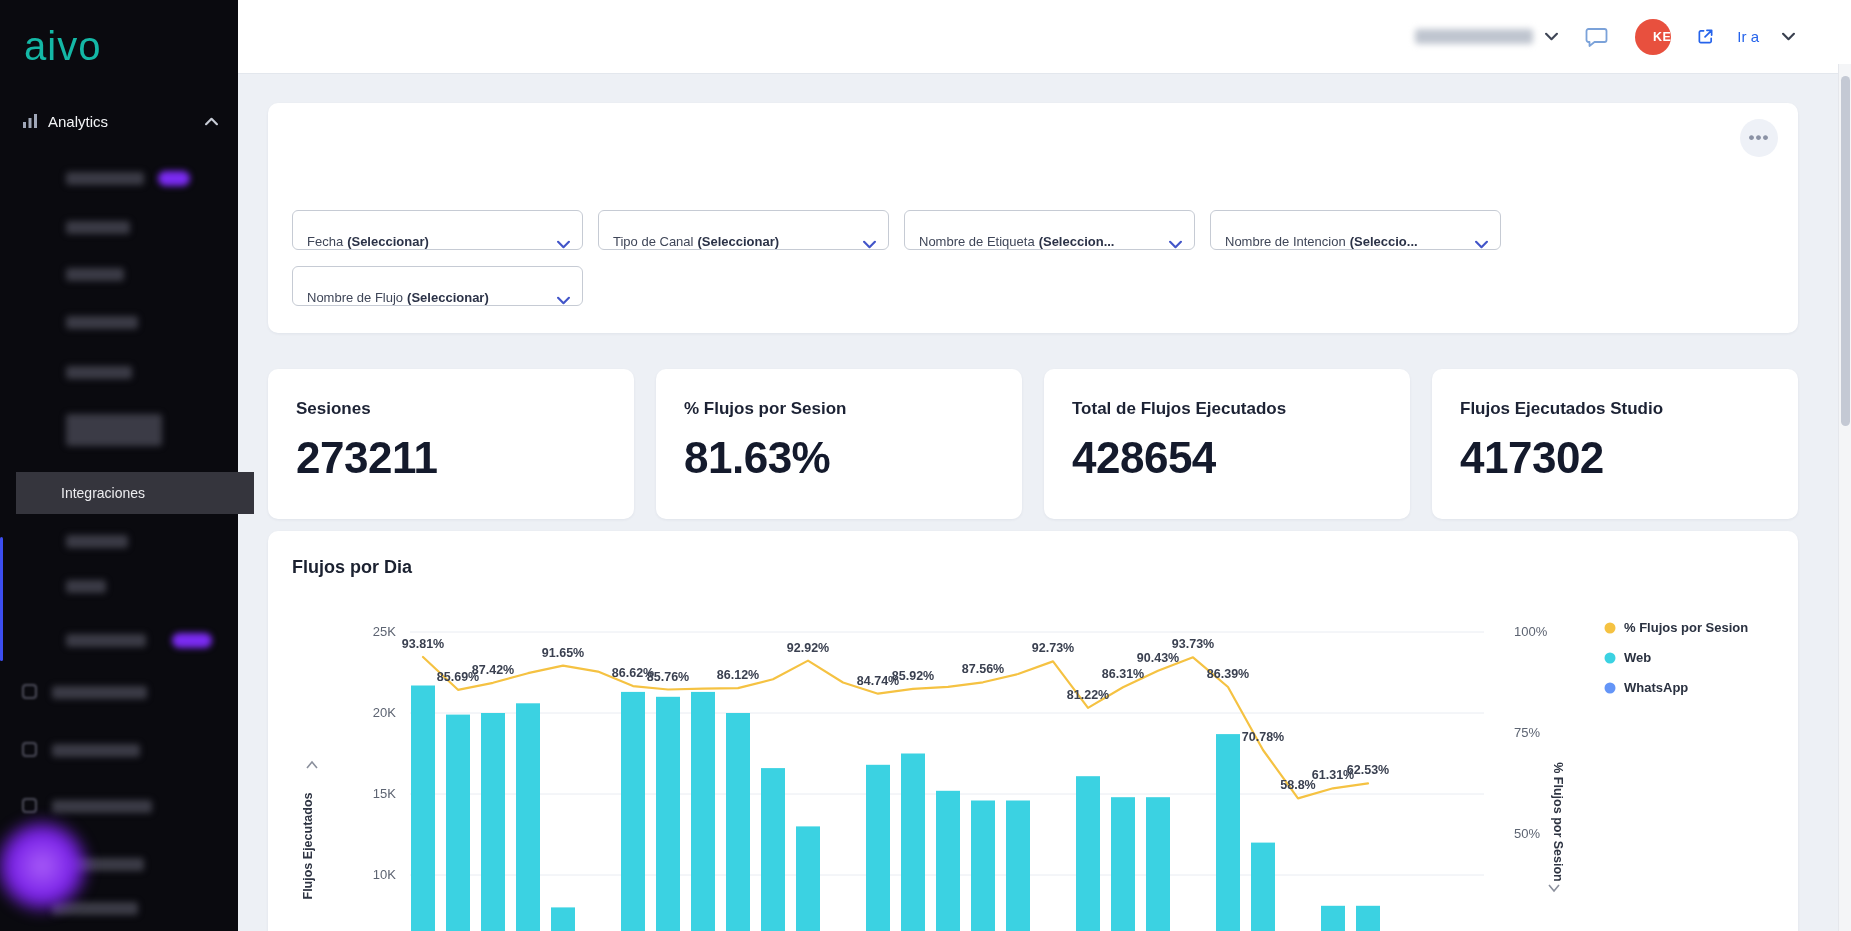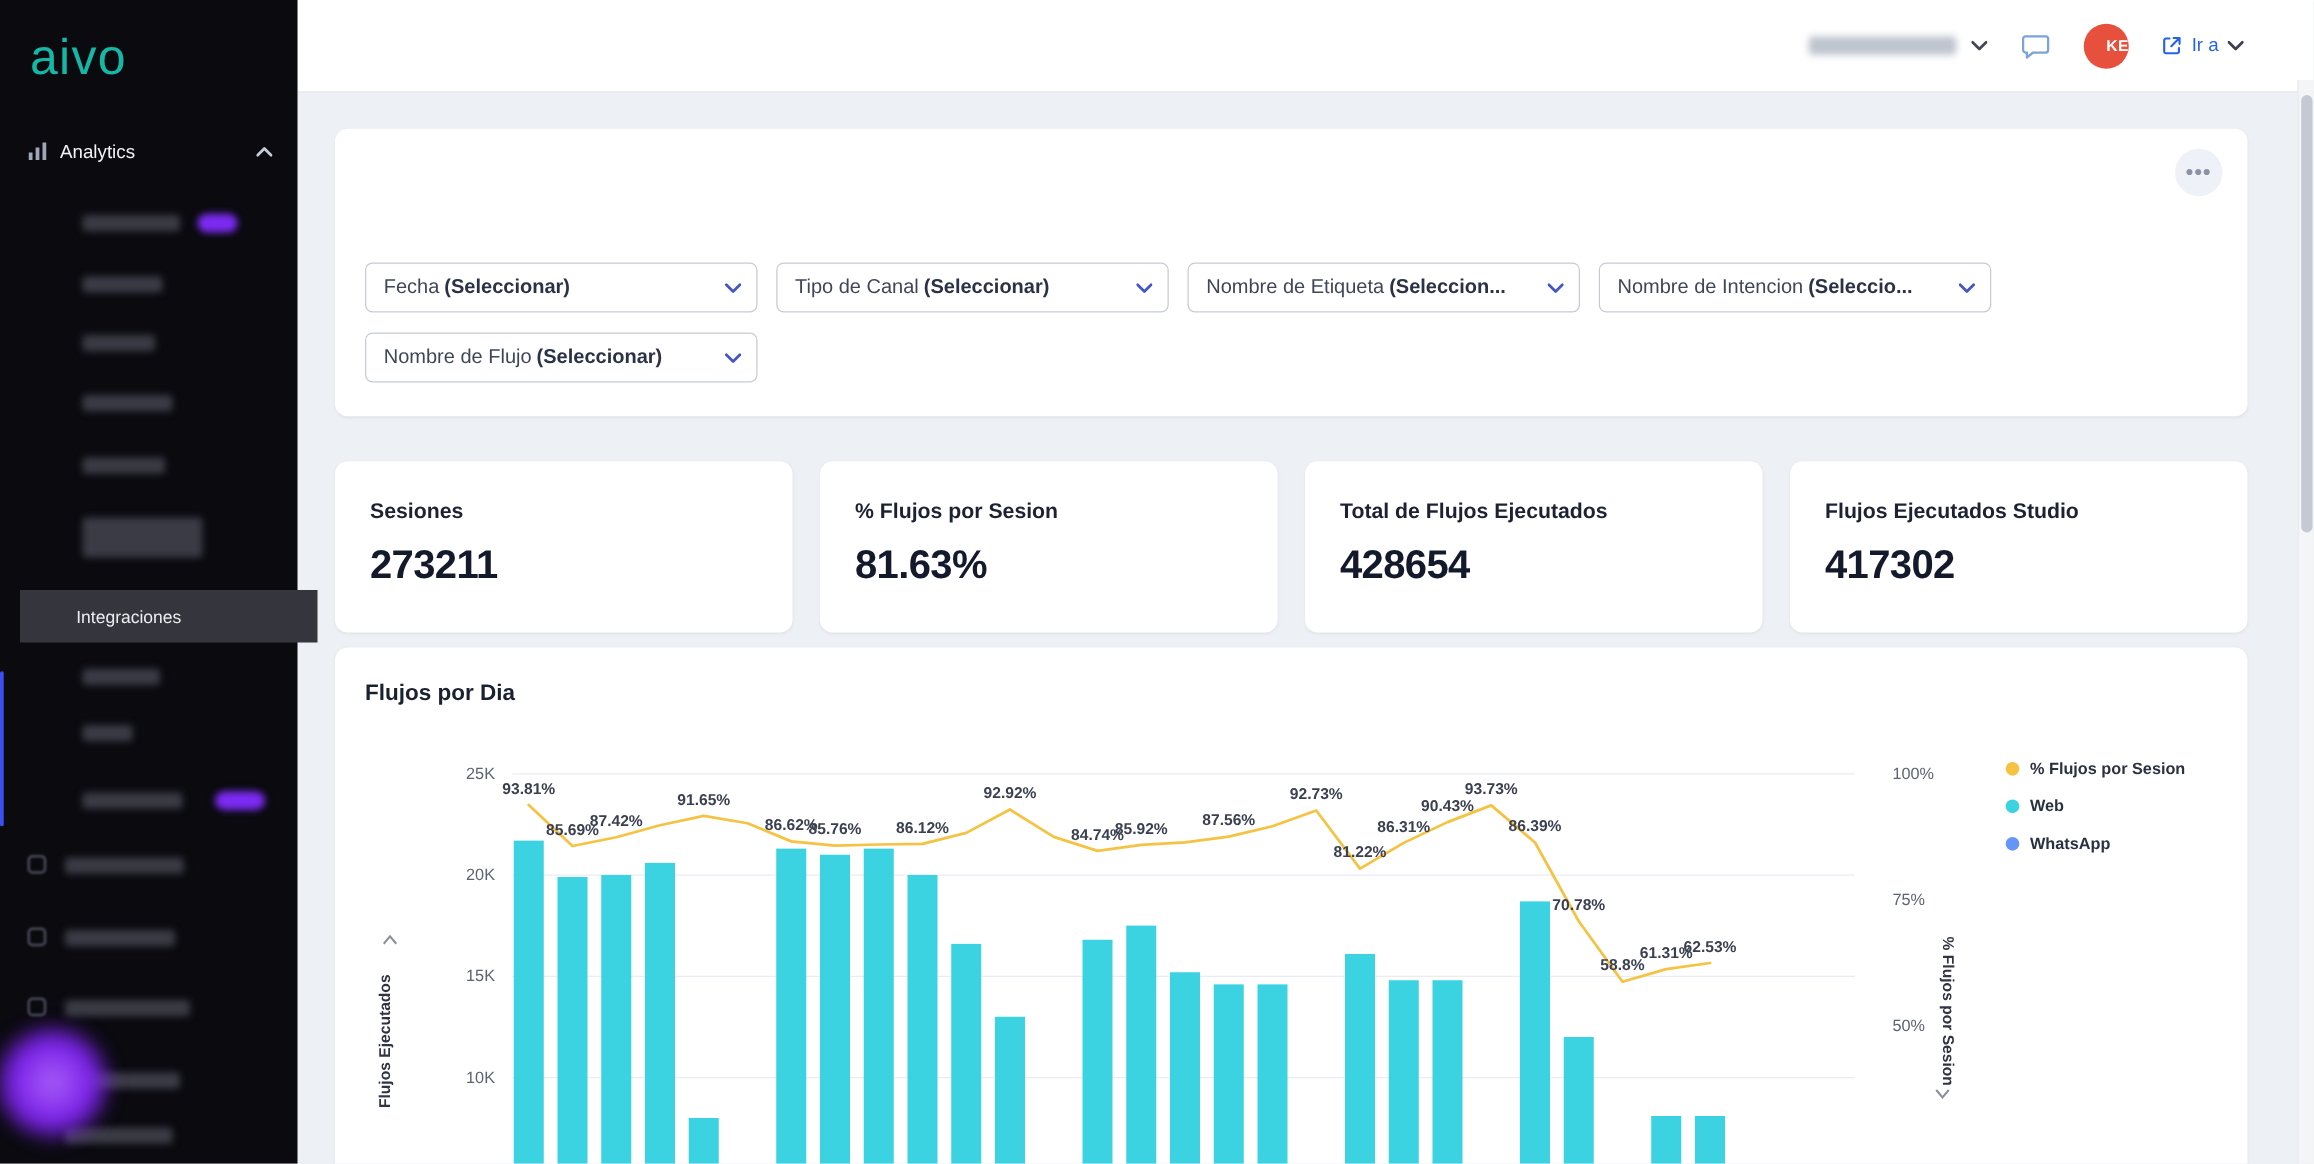--- a/index.html
+++ b/index.html
@@ -55,56 +55,56 @@
     padding-right: 56px; gap: 26px; box-shadow: 0 1px 0 rgba(10,20,40,0.04);
   }
   .account-chip { display: flex; align-items: center; gap: 12px; cursor: pointer; }
   .account-blur { width: 118px; height: 15px; background: #bfc5cf; border-radius: 3px; filter: blur(3px); }
   .icon-btn { background: none; border: none; cursor: pointer; display: flex; align-items: center; }
   .avatar {
     width: 36px; height: 36px; border-radius: 50%; background: #e8503e;
     color: #ffffff; font-size: 12.5px; font-weight: 700; letter-spacing: .5px;
     display: flex; align-items: center; justify-content: flex-end; cursor: pointer;
   }
-  .goto { display: flex; align-items: center; gap: 7px; cursor: pointer; }
+  .goto { display: flex; align-items: center; gap: 23px; cursor: pointer; }
   .goto .goto-label { color: #2563eb; font-size: 15px; }
 
   .content { flex: 1; padding: 30px 53px 0 30px; overflow: hidden; }
 
   
   .filters-card {
     position: relative; background: #fff; border-radius: 10px;
     padding: 107px 24px 27px 24px; margin-bottom: 36px;
     box-shadow: 0 1px 3px rgba(20,30,60,0.06);
   }
   .dots-btn {
     position: absolute; top: 16px; right: 20px; width: 38px; height: 38px;
     border-radius: 50%; border: none; background: #eef1f7; cursor: pointer;
     color: #8b92a5; font-size: 17px; font-weight: 700; letter-spacing: 1px;
     display: flex; align-items: center; justify-content: center; line-height: 0;
   }
   .filter-row { display: flex; gap: 15px; }
   .filter-row + .filter-row { margin-top: 16px; }
   .dropdown {
-    width: 314px; height: 40px; border: 1px solid #c6cbd4; border-radius: 6px;
-    display: flex; align-items: center; padding: 0 12px 0 14px;
-    font-size: 16px; color: #3f4658; cursor: pointer; background: #fff;
+    width: 291px; height: 40px; border: 1px solid #c6cbd4; border-radius: 6px;
+    display: flex; align-items: flex-end; padding: 0 12px 0 14px;
+    font-size: 13px; color: #3f4658; cursor: pointer; background: #fff;
     white-space: nowrap; overflow: hidden;
   }
   .dd-state { font-weight: 700; color: #2b3247; margin-left: 4px; }
   .dd-chev { margin-left: auto; flex: none; }
 
   
   .kpi-row { display: flex; gap: 22px; margin-bottom: 12px; }
   .kpi-card {
     flex: 1; background: #fff; border-radius: 10px; padding: 30px 28px 36px;
     box-shadow: 0 1px 3px rgba(20,30,60,0.06);
   }
   .kpi-title { font-size: 17px; font-weight: 700; color: #1c2234; }
-  .kpi-value { font-size: 32px; font-weight: 700; color: #141a2c; margin-top: 14px; letter-spacing: -0.5px; }
+  .kpi-value { font-size: 44px; font-weight: 700; color: #141a2c; margin-top: 14px; letter-spacing: -0.5px; }
 
   
   .chart-card {
     background: #fff; border-radius: 10px; padding: 26px 24px; height: 540px;
     box-shadow: 0 1px 3px rgba(20,30,60,0.06);
   }
   .chart-title { font-size: 18px; font-weight: 700; color: #1b2130; margin-bottom: 14px; }
   svg text { font-family: "Liberation Sans", sans-serif; }
   .gridline { stroke: #e9ecf2; stroke-width: 1; }
   .tick { font-size: 13px; fill: #5d6472; }

